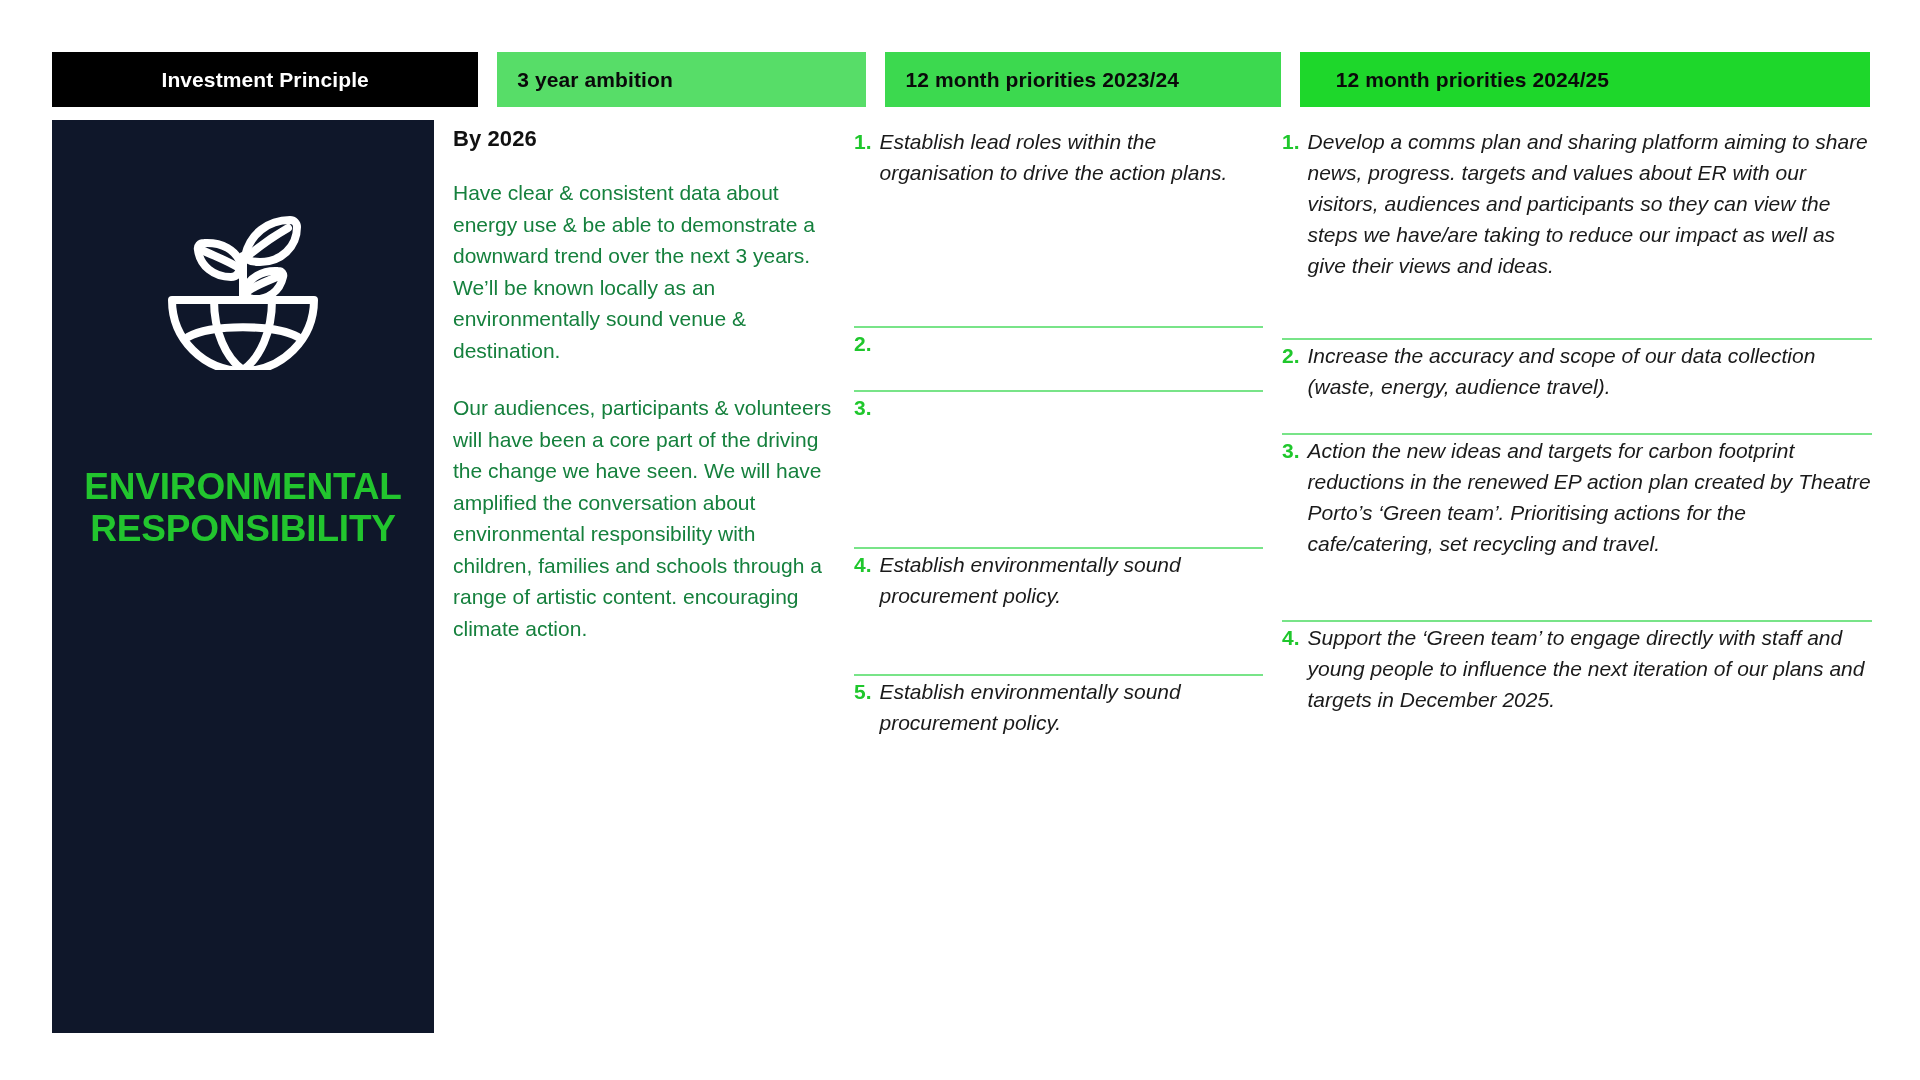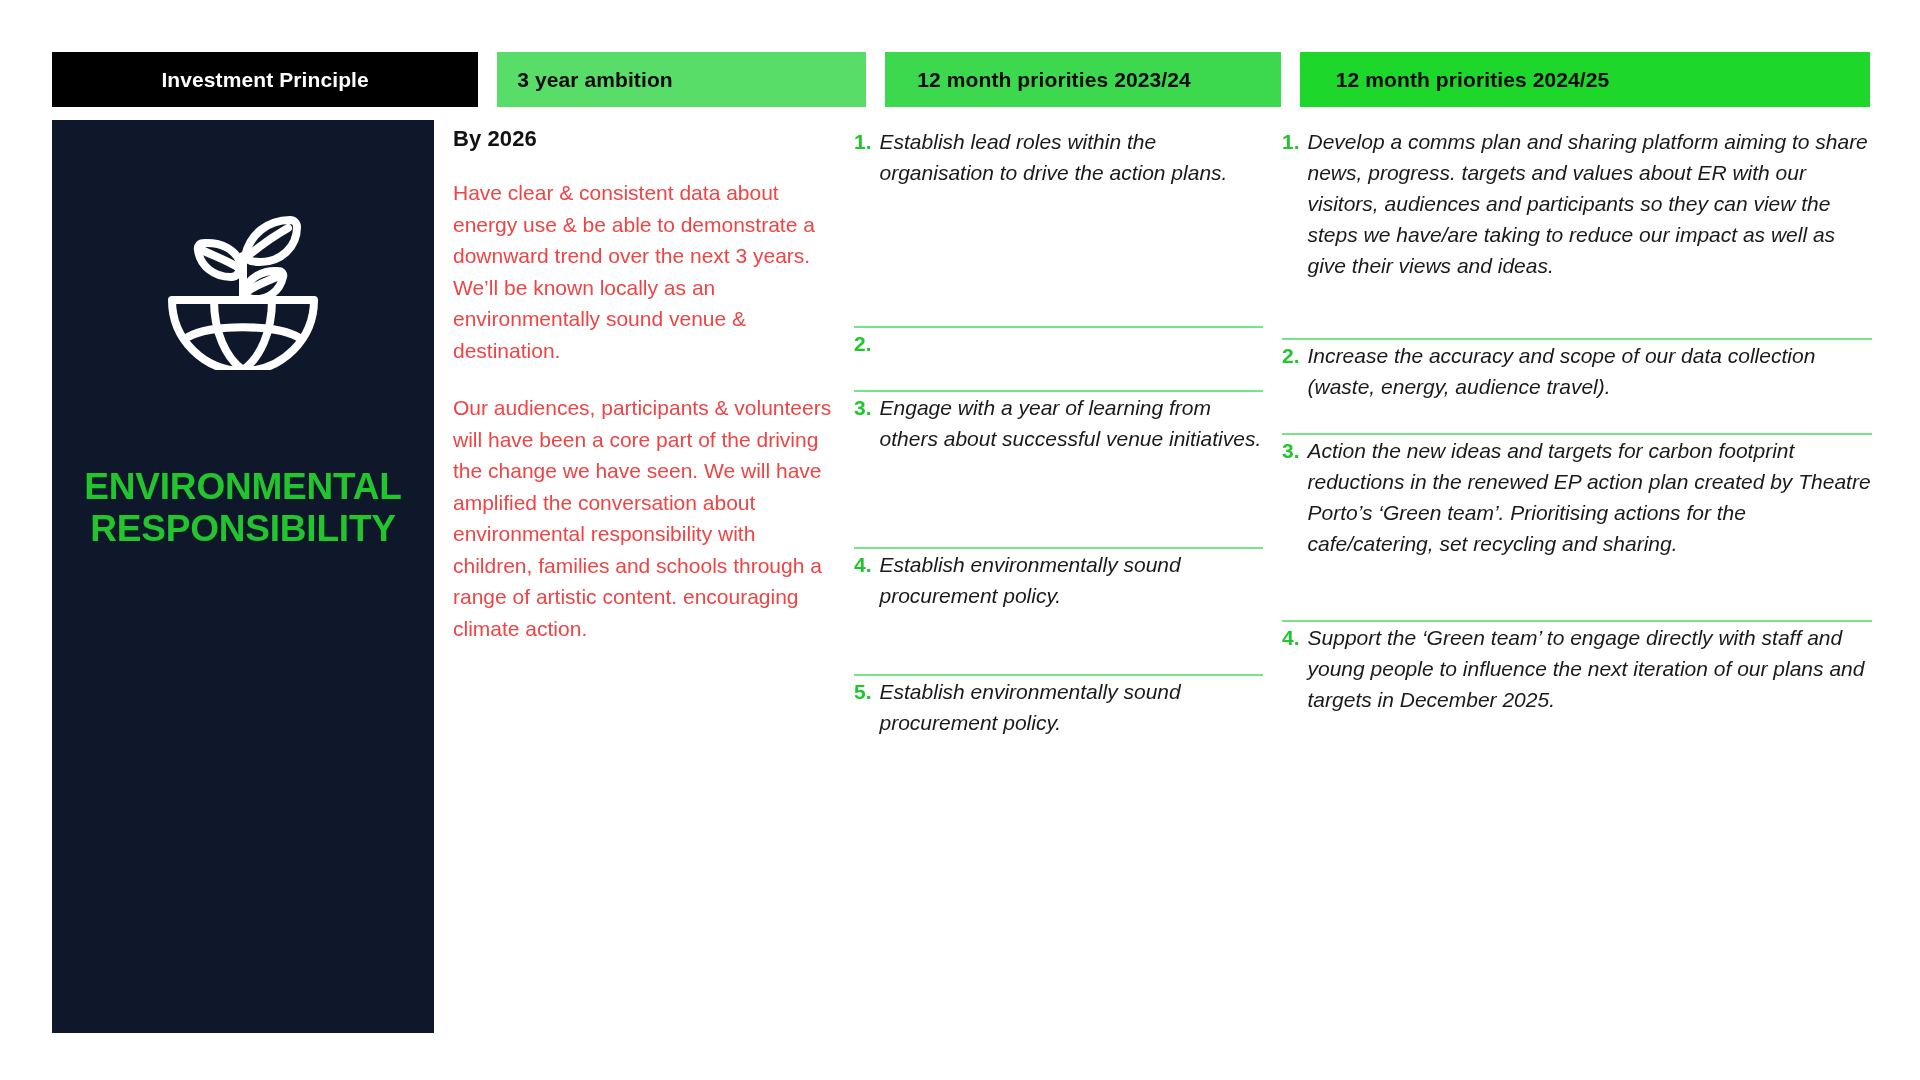--- a/index.html
+++ b/index.html
@@ -52,21 +52,21 @@
     color: #0a0a0a;
     padding-left: 20px;
     margin-right: 19px;
     text-align: center;
   }
 
   .hdr-p2324 {
     width: 409px;
     background: #3cd94f;
     color: #0a0a0a;
-    padding-left: 32px;
+    padding-left: 20px;
     margin-right: 19px;
   }
 
   .hdr-p2425 {
     width: 590px;
     background: #1ed72b;
     color: #0a0a0a;
     padding-left: 36px;
   }
 
@@ -120,21 +120,21 @@
     font-size: 22px;
     font-weight: bold;
     color: #111111;
     margin-bottom: 25px;
     letter-spacing: 0.1px;
   }
 
   .ambition-para {
     font-size: 21px;
     line-height: 1.50;
-    color: #ef4444;
+    color: #15803d;
     margin-bottom: 26px;
   }
   .ambition-para:last-child { margin-bottom: 0; }
 
   
   .pri-col {
     padding-top: 6px;
   }
 
   .pri-col-2324 {
@@ -224,21 +224,20 @@
           <span class="pri-num">1.</span>
           <span class="pri-text">Establish lead roles within the organisation to drive the action plans.</span>
         </div>
         <hr class="pri-divider">
         <div class="pri-item" style="min-height: 62px;">
           <span class="pri-num">2.</span>
         </div>
         <hr class="pri-divider">
         <div class="pri-item" style="min-height: 155px;">
           <span class="pri-num">3.</span>
-          <span class="pri-text">Engage with a year of learning from others about successful venue initiatives.</span>
         </div>
         <hr class="pri-divider">
         <div class="pri-item" style="min-height: 125px;">
           <span class="pri-num">4.</span>
           <span class="pri-text">Establish environmentally sound procurement policy.</span>
         </div>
         <hr class="pri-divider">
         <div class="pri-item" style="min-height: 80px;">
           <span class="pri-num">5.</span>
           <span class="pri-text">Establish environmentally sound procurement policy.</span>
@@ -251,21 +250,21 @@
           <span class="pri-text">Develop a comms plan and sharing platform aiming to share news, progress. targets and values about ER with our visitors, audiences and participants so they can view the steps we have/are taking to reduce our impact as well as give their views and ideas.</span>
         </div>
         <hr class="pri-divider">
         <div class="pri-item" style="min-height: 93px;">
           <span class="pri-num">2.</span>
           <span class="pri-text">Increase the accuracy and scope of our data collection (waste, energy, audience travel).</span>
         </div>
         <hr class="pri-divider">
         <div class="pri-item" style="min-height: 185px;">
           <span class="pri-num">3.</span>
-          <span class="pri-text">Action the new ideas and targets for carbon footprint reductions in the renewed EP action plan created by Theatre Porto’s ‘Green team’. Prioritising actions for the cafe/catering, set recycling and sharing.</span>
+          <span class="pri-text">Action the new ideas and targets for carbon footprint reductions in the renewed EP action plan created by Theatre Porto’s ‘Green team’. Prioritising actions for the cafe/catering, set recycling and travel.</span>
         </div>
         <hr class="pri-divider">
         <div class="pri-item" style="min-height: 123px;">
           <span class="pri-num">4.</span>
           <span class="pri-text">Support the ‘Green team’ to engage directly with staff and young people to influence the next iteration of our plans and targets in December 2025.</span>
         </div>
       </div>
 
   </div>
 </div>

